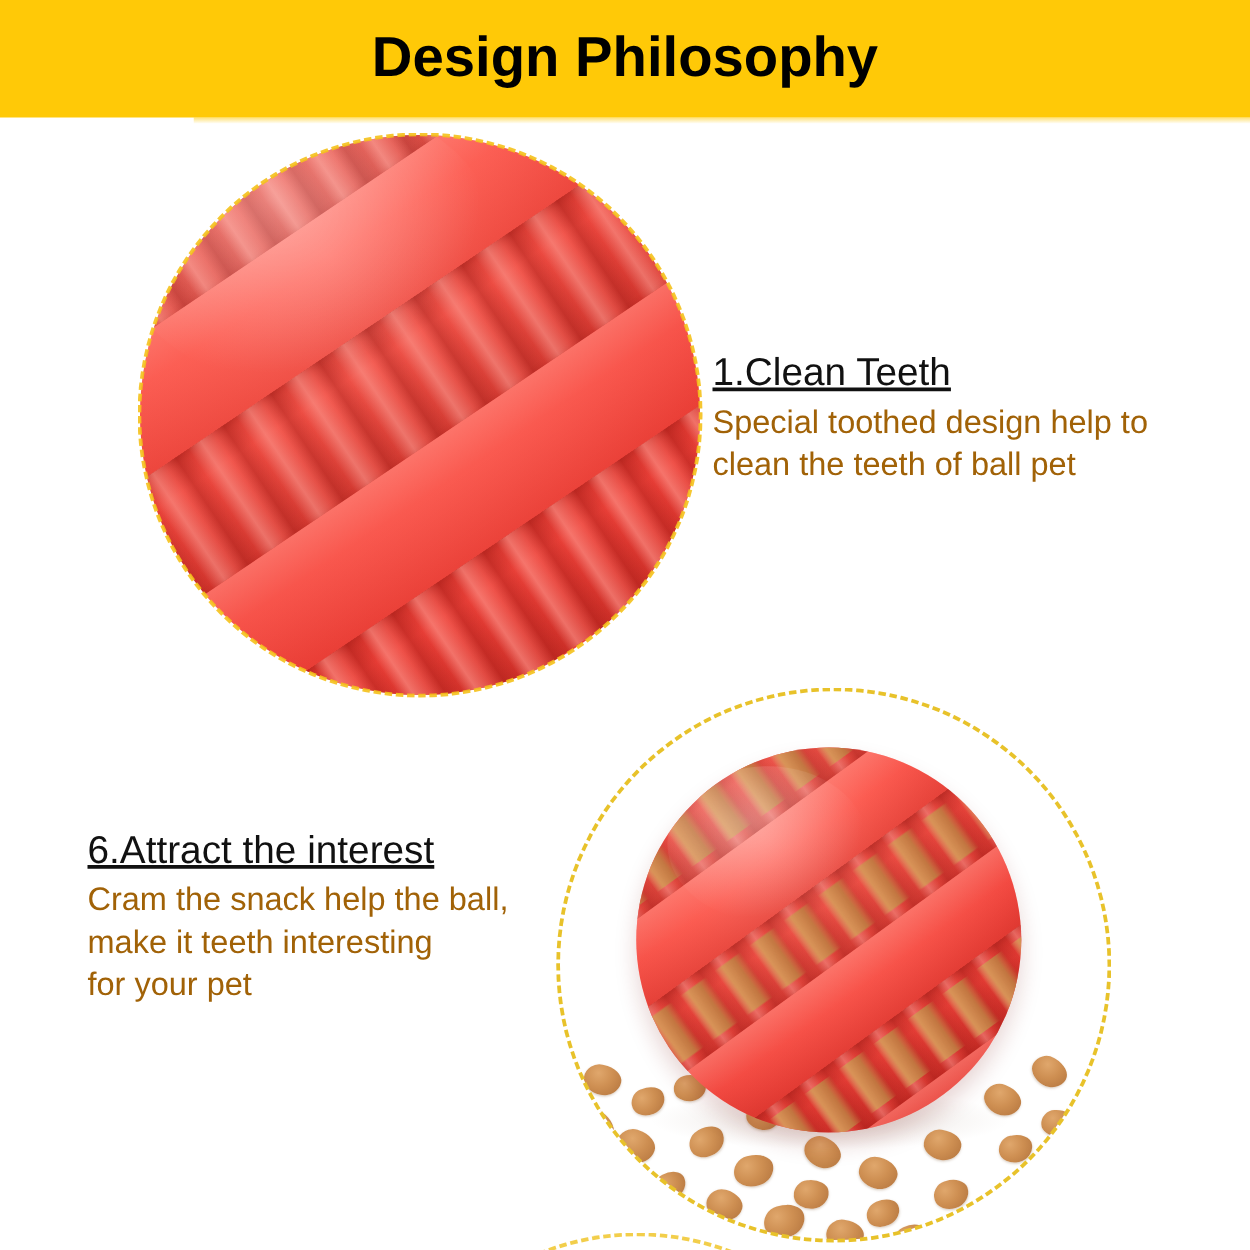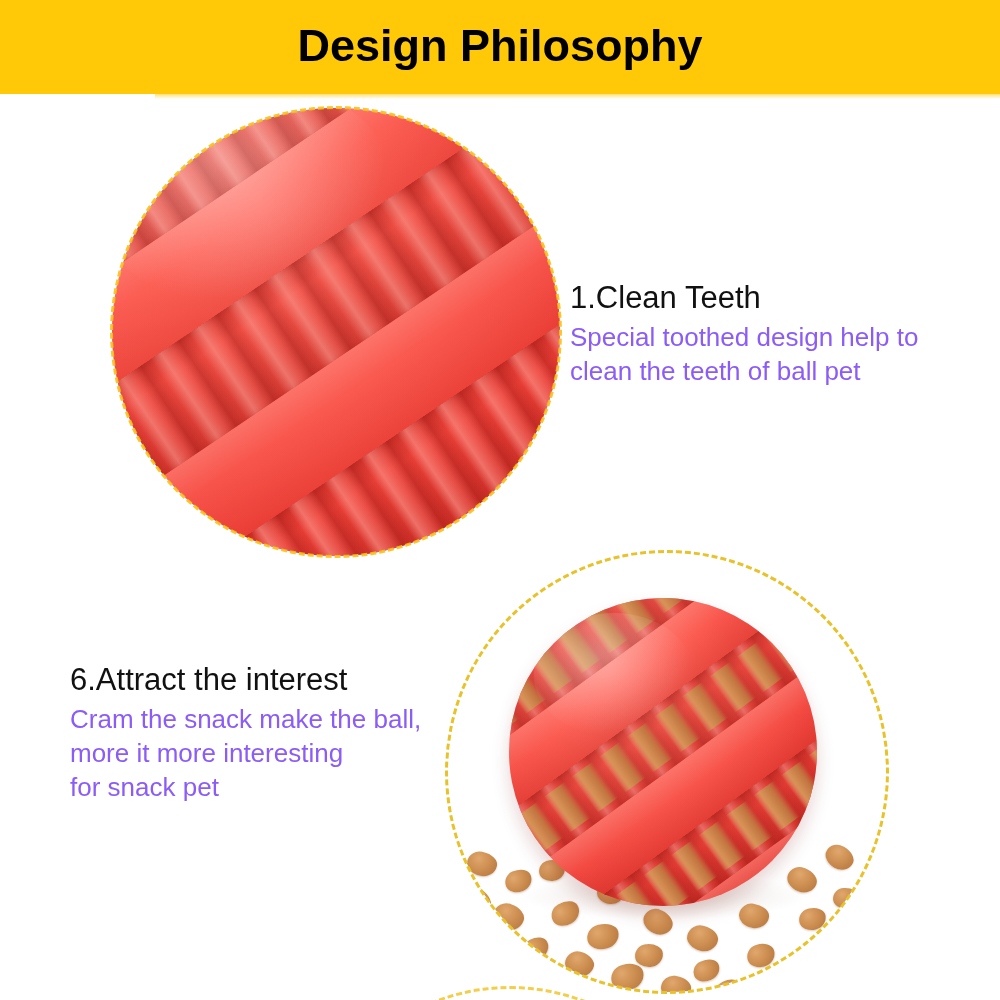--- a/index.html
+++ b/index.html
@@ -289,26 +289,27 @@
   .feature {
     position: absolute;
     color: #000000;
   }
   .feature-title {
     font-size: 31px;
     line-height: 36px;
     margin: 0 0 4px 0;
     font-weight: normal;
     color: #111111;
+    text-decoration: underline;
   }
   .feature-body {
     font-size: 26px;
     line-height: 34px;
     margin: 0;
-    color: #8b5cf6;
+    color: #a16207;
   }
   #feature1 { left: 570px; top: 280px; width: 410px; }
   #feature2 { left: 70px;  top: 662px; width: 380px; }
 </style>
 </head>
 <body>
 
 <div id="page">
 
   <div class="banner">
@@ -396,18 +397,18 @@
   <div class="dash-ring" id="ring3"></div>
 
   <div class="feature" id="feature1">
     <p class="feature-title">1.Clean Teeth</p>
     <p class="feature-body">Special toothed design help to</p>
     <p class="feature-body">clean the teeth of ball pet</p>
   </div>
 
   <div class="feature" id="feature2">
     <p class="feature-title">6.Attract the interest</p>
-    <p class="feature-body">Cram the snack make the ball,</p>
-    <p class="feature-body">more it more interesting</p>
-    <p class="feature-body">for snack pet</p>
+    <p class="feature-body">Cram the snack help the ball,</p>
+    <p class="feature-body">make it teeth interesting</p>
+    <p class="feature-body">for your pet</p>
   </div>
 
 </div>
 
 </body></html>

